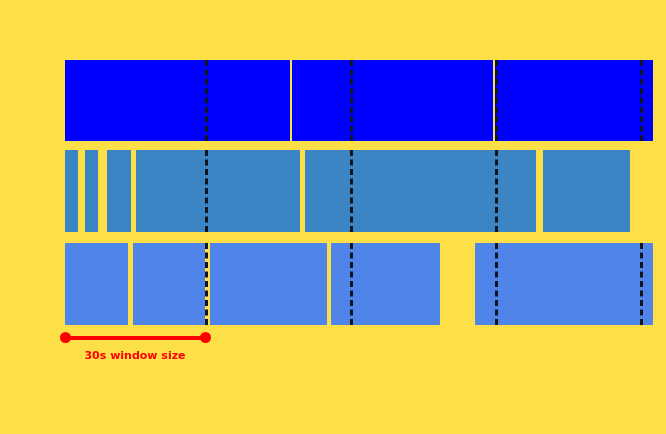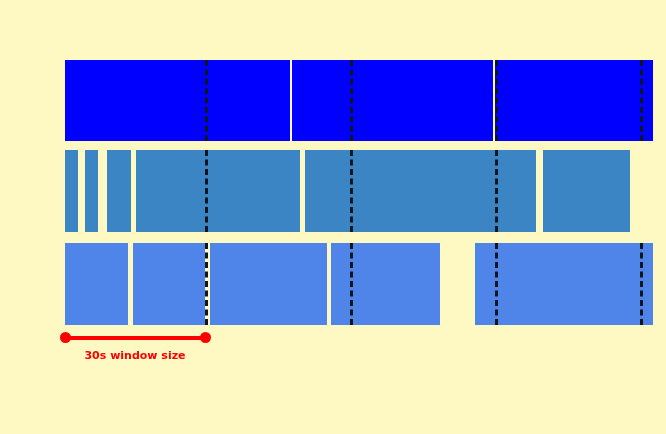--- a/index.html
+++ b/index.html
@@ -8,21 +8,21 @@
     padding: 0;
     background: #000000;
   }
   body {
     font-family: "DejaVu Sans", "Liberation Sans", sans-serif;
   }
   #figure {
     position: relative;
     width: 666px;
     height: 434px;
-    background: #fef9c3;
+    background: #fde047;
     overflow: hidden;
   }
   .lane {
     position: absolute;
     left: 0;
     width: 666px;
   }
   .segment {
     position: absolute;
     box-sizing: border-box;

